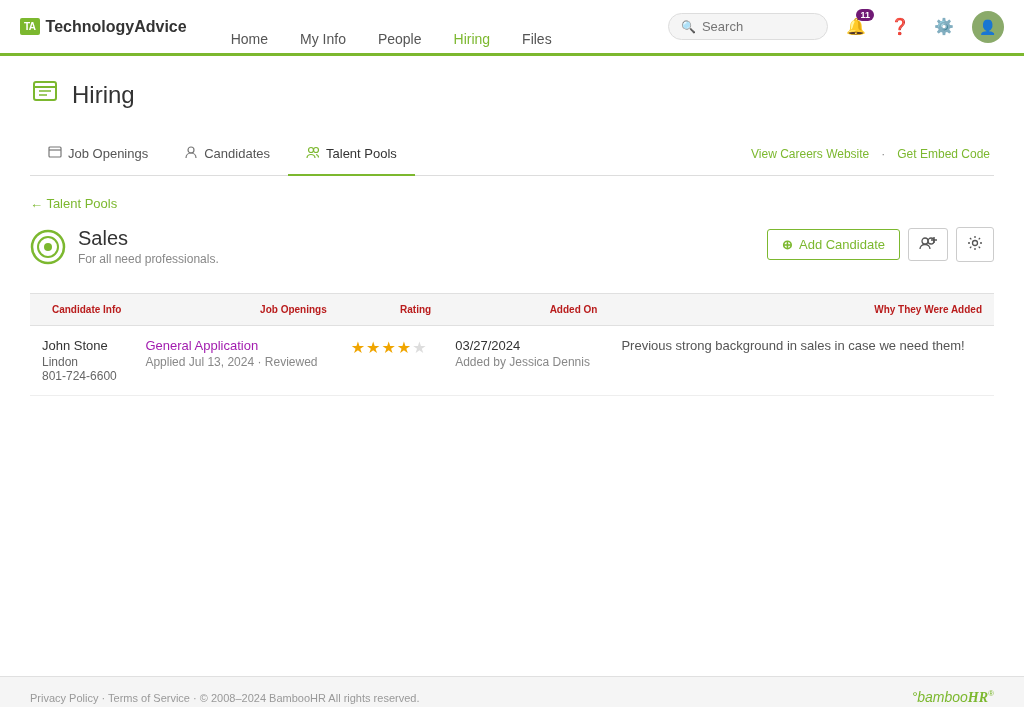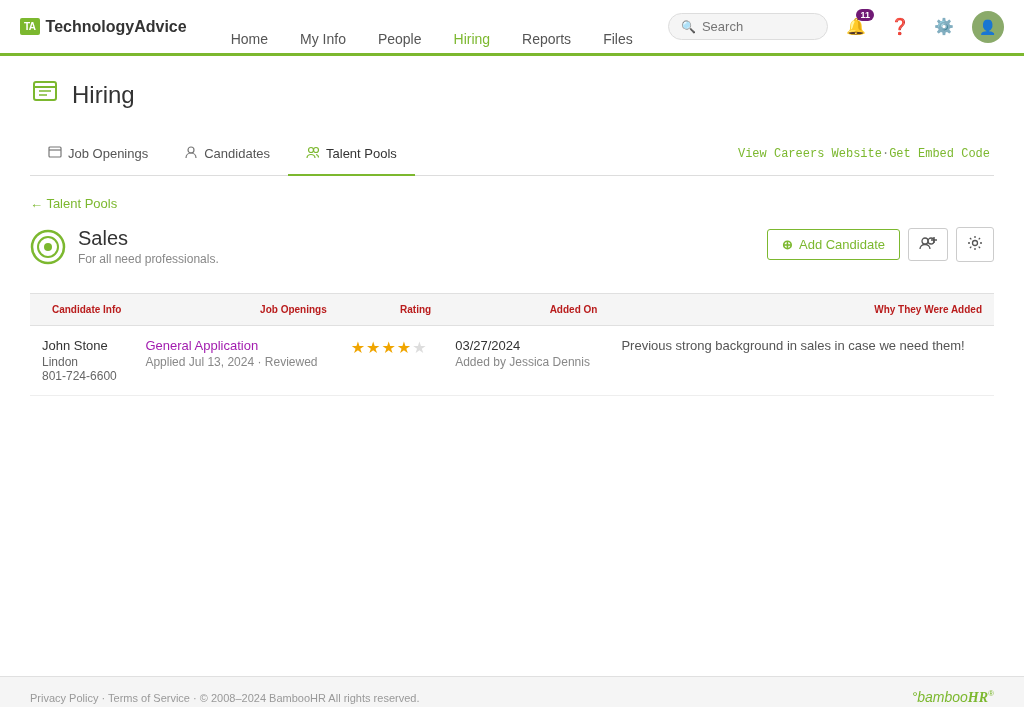--- a/index.html
+++ b/index.html
@@ -136,24 +136,24 @@
       background: #fff;
       font-weight: 500;
     }
     .tab-icon { font-size: 14px; color: #777; }
     .tab.active .tab-icon { color: #7cb82f; }
 
     .tabs-right {
       margin-left: auto;
       display: flex;
       align-items: center;
+      gap: 12px;
       font-size: 12px;
       color: #888;
       padding-right: 4px;
-      font-family: Liberation Mono, monospace;
     }
     .tabs-right a { color: #7cb82f; text-decoration: none; font-size: 12px; }
 
     
     .page-body { padding: 20px 0; }
 
     .breadcrumb-row { margin-bottom: 16px; }
     .breadcrumb-link {
       color: #7cb82f;
       text-decoration: none;
@@ -256,21 +256,20 @@
 <nav class="navbar">
   <div class="navbar-logo">
     <div class="logo-box">TA</div>
     <span class="logo-text">TechnologyAdvice</span>
   </div>
   <div class="nav-links">
     <a class="nav-link">Home</a>
     <a class="nav-link">My Info</a>
     <a class="nav-link">People</a>
     <a class="nav-link active">Hiring</a>
-    <a class="nav-link">Reports</a>
     <a class="nav-link">Files</a>
   </div>
   <div class="navbar-right">
     <div class="search-box">
       <span class="search-icon-svg">🔍</span>
       <input type="text" placeholder="Search" style="">
     </div>
     <div class="nav-icon-btn">
       <span>🔔</span>
       <span class="notification-badge">11</span>

